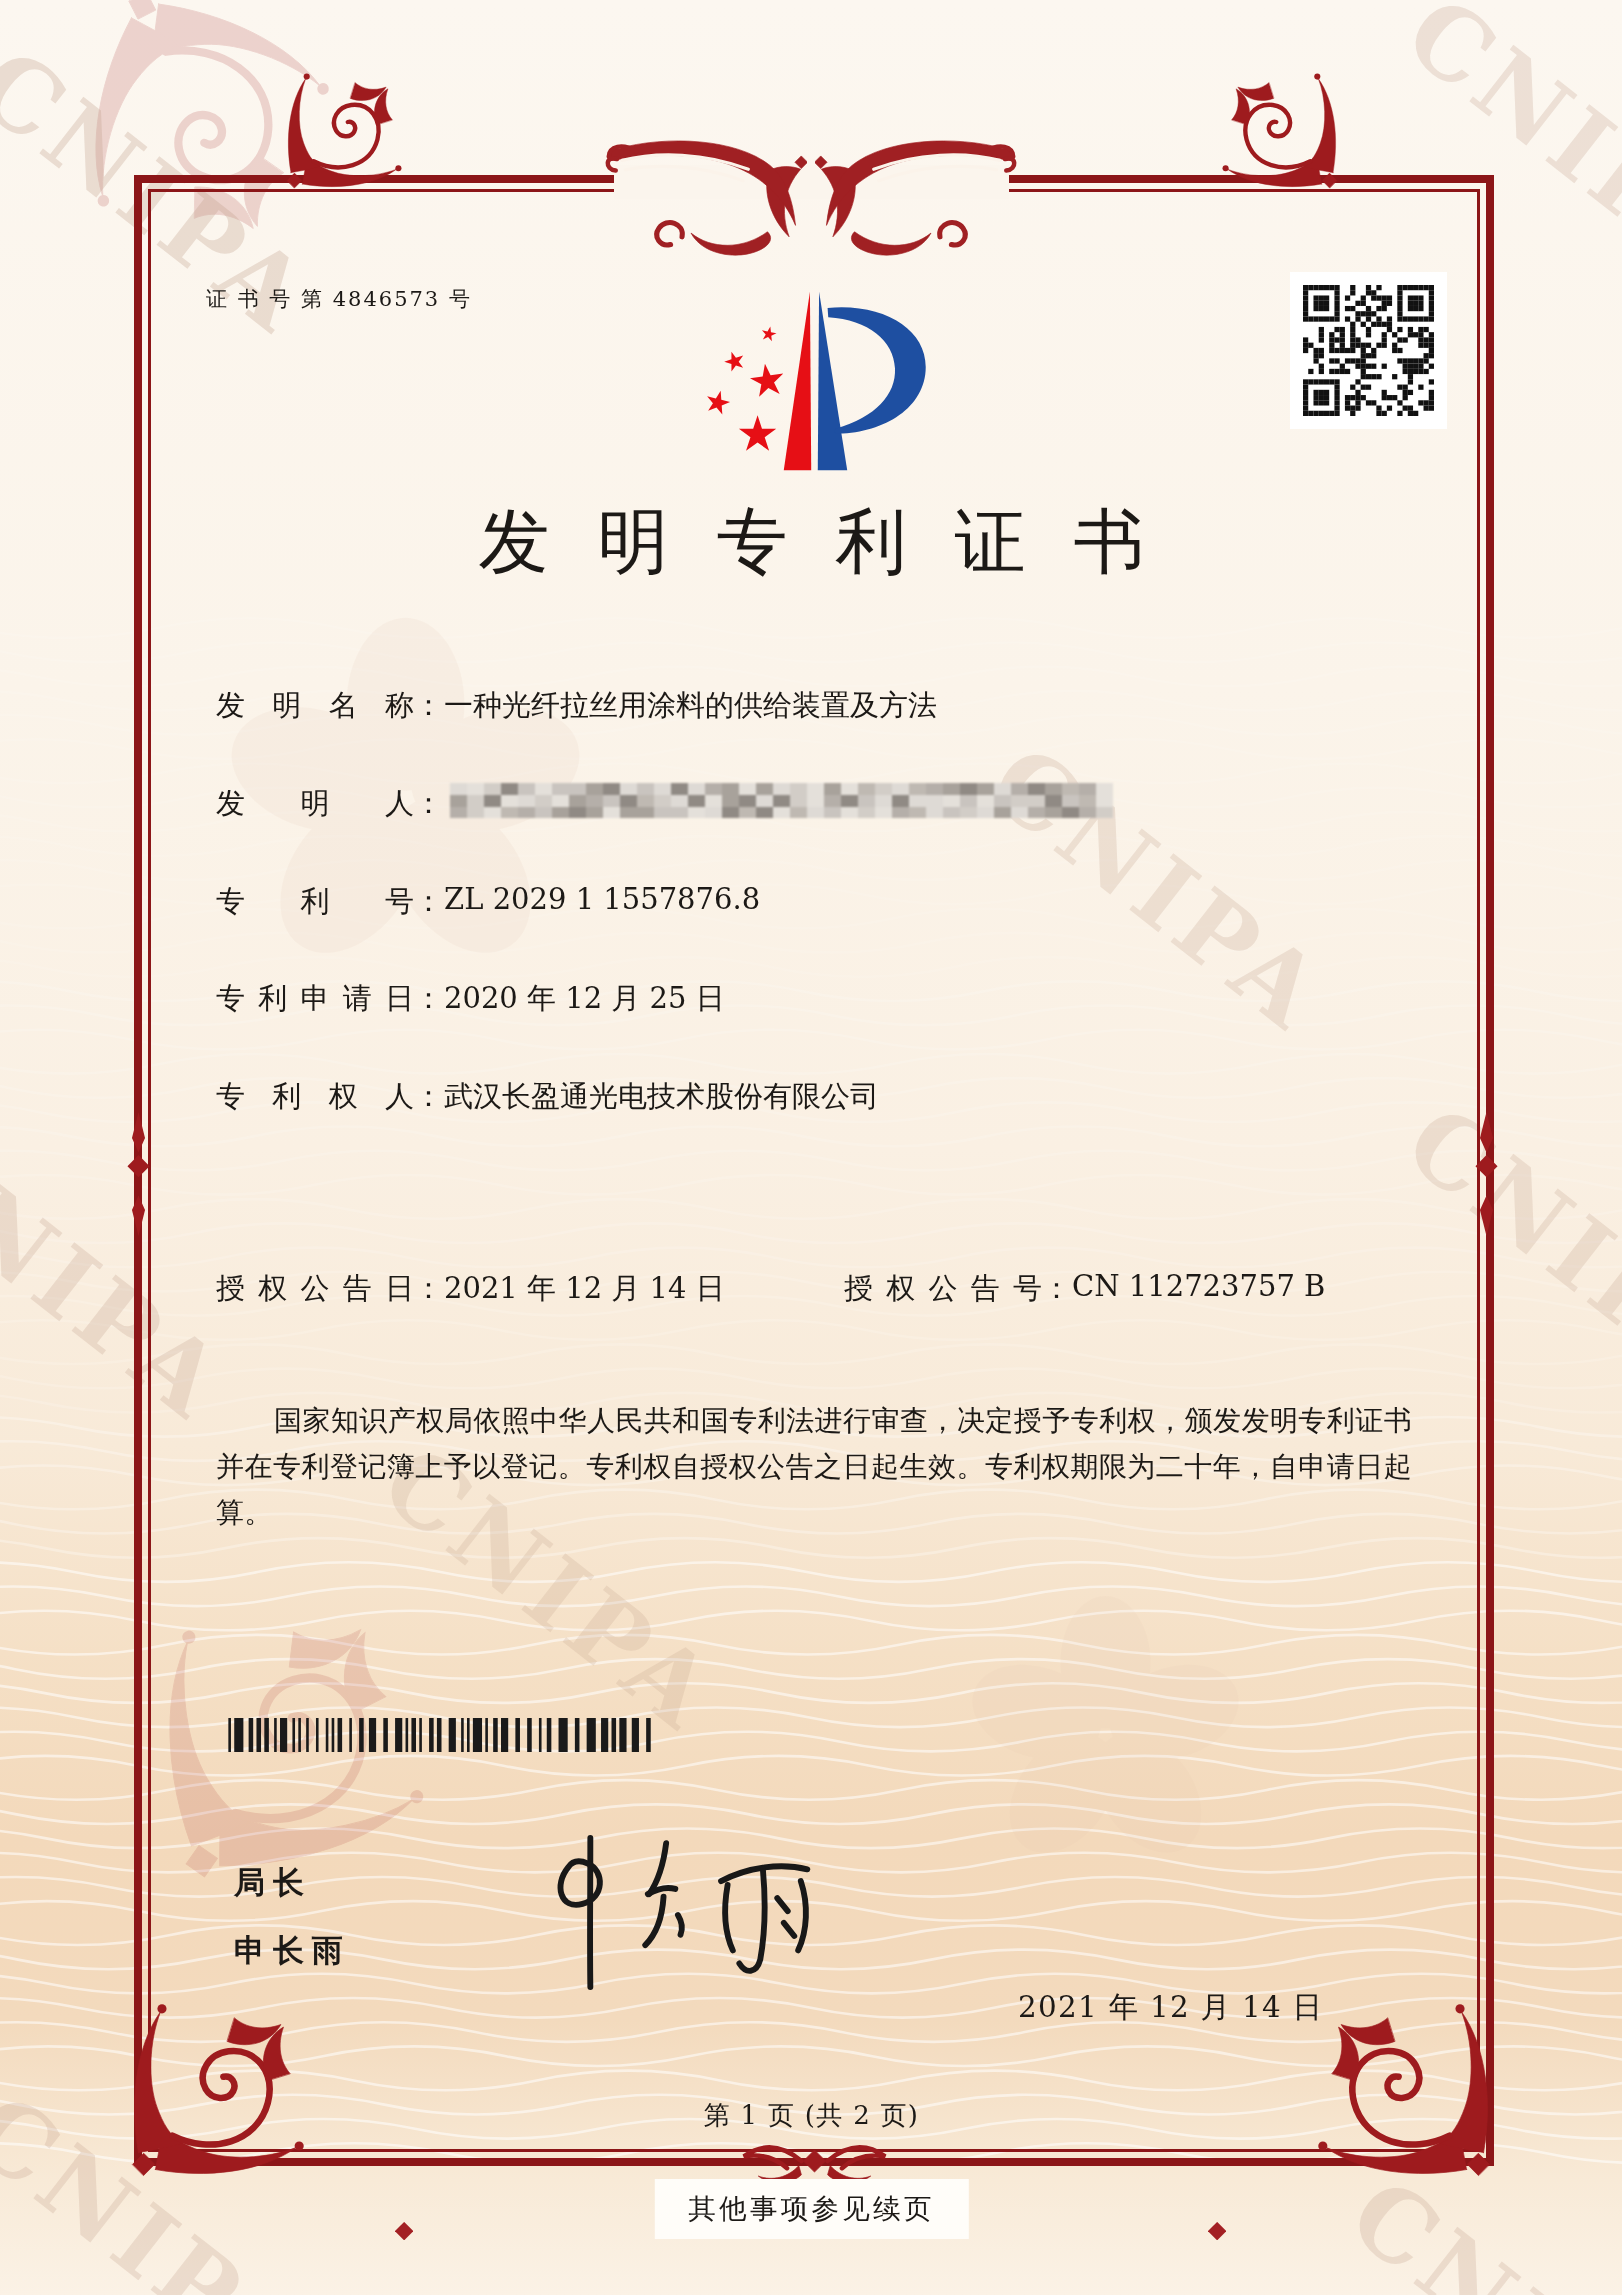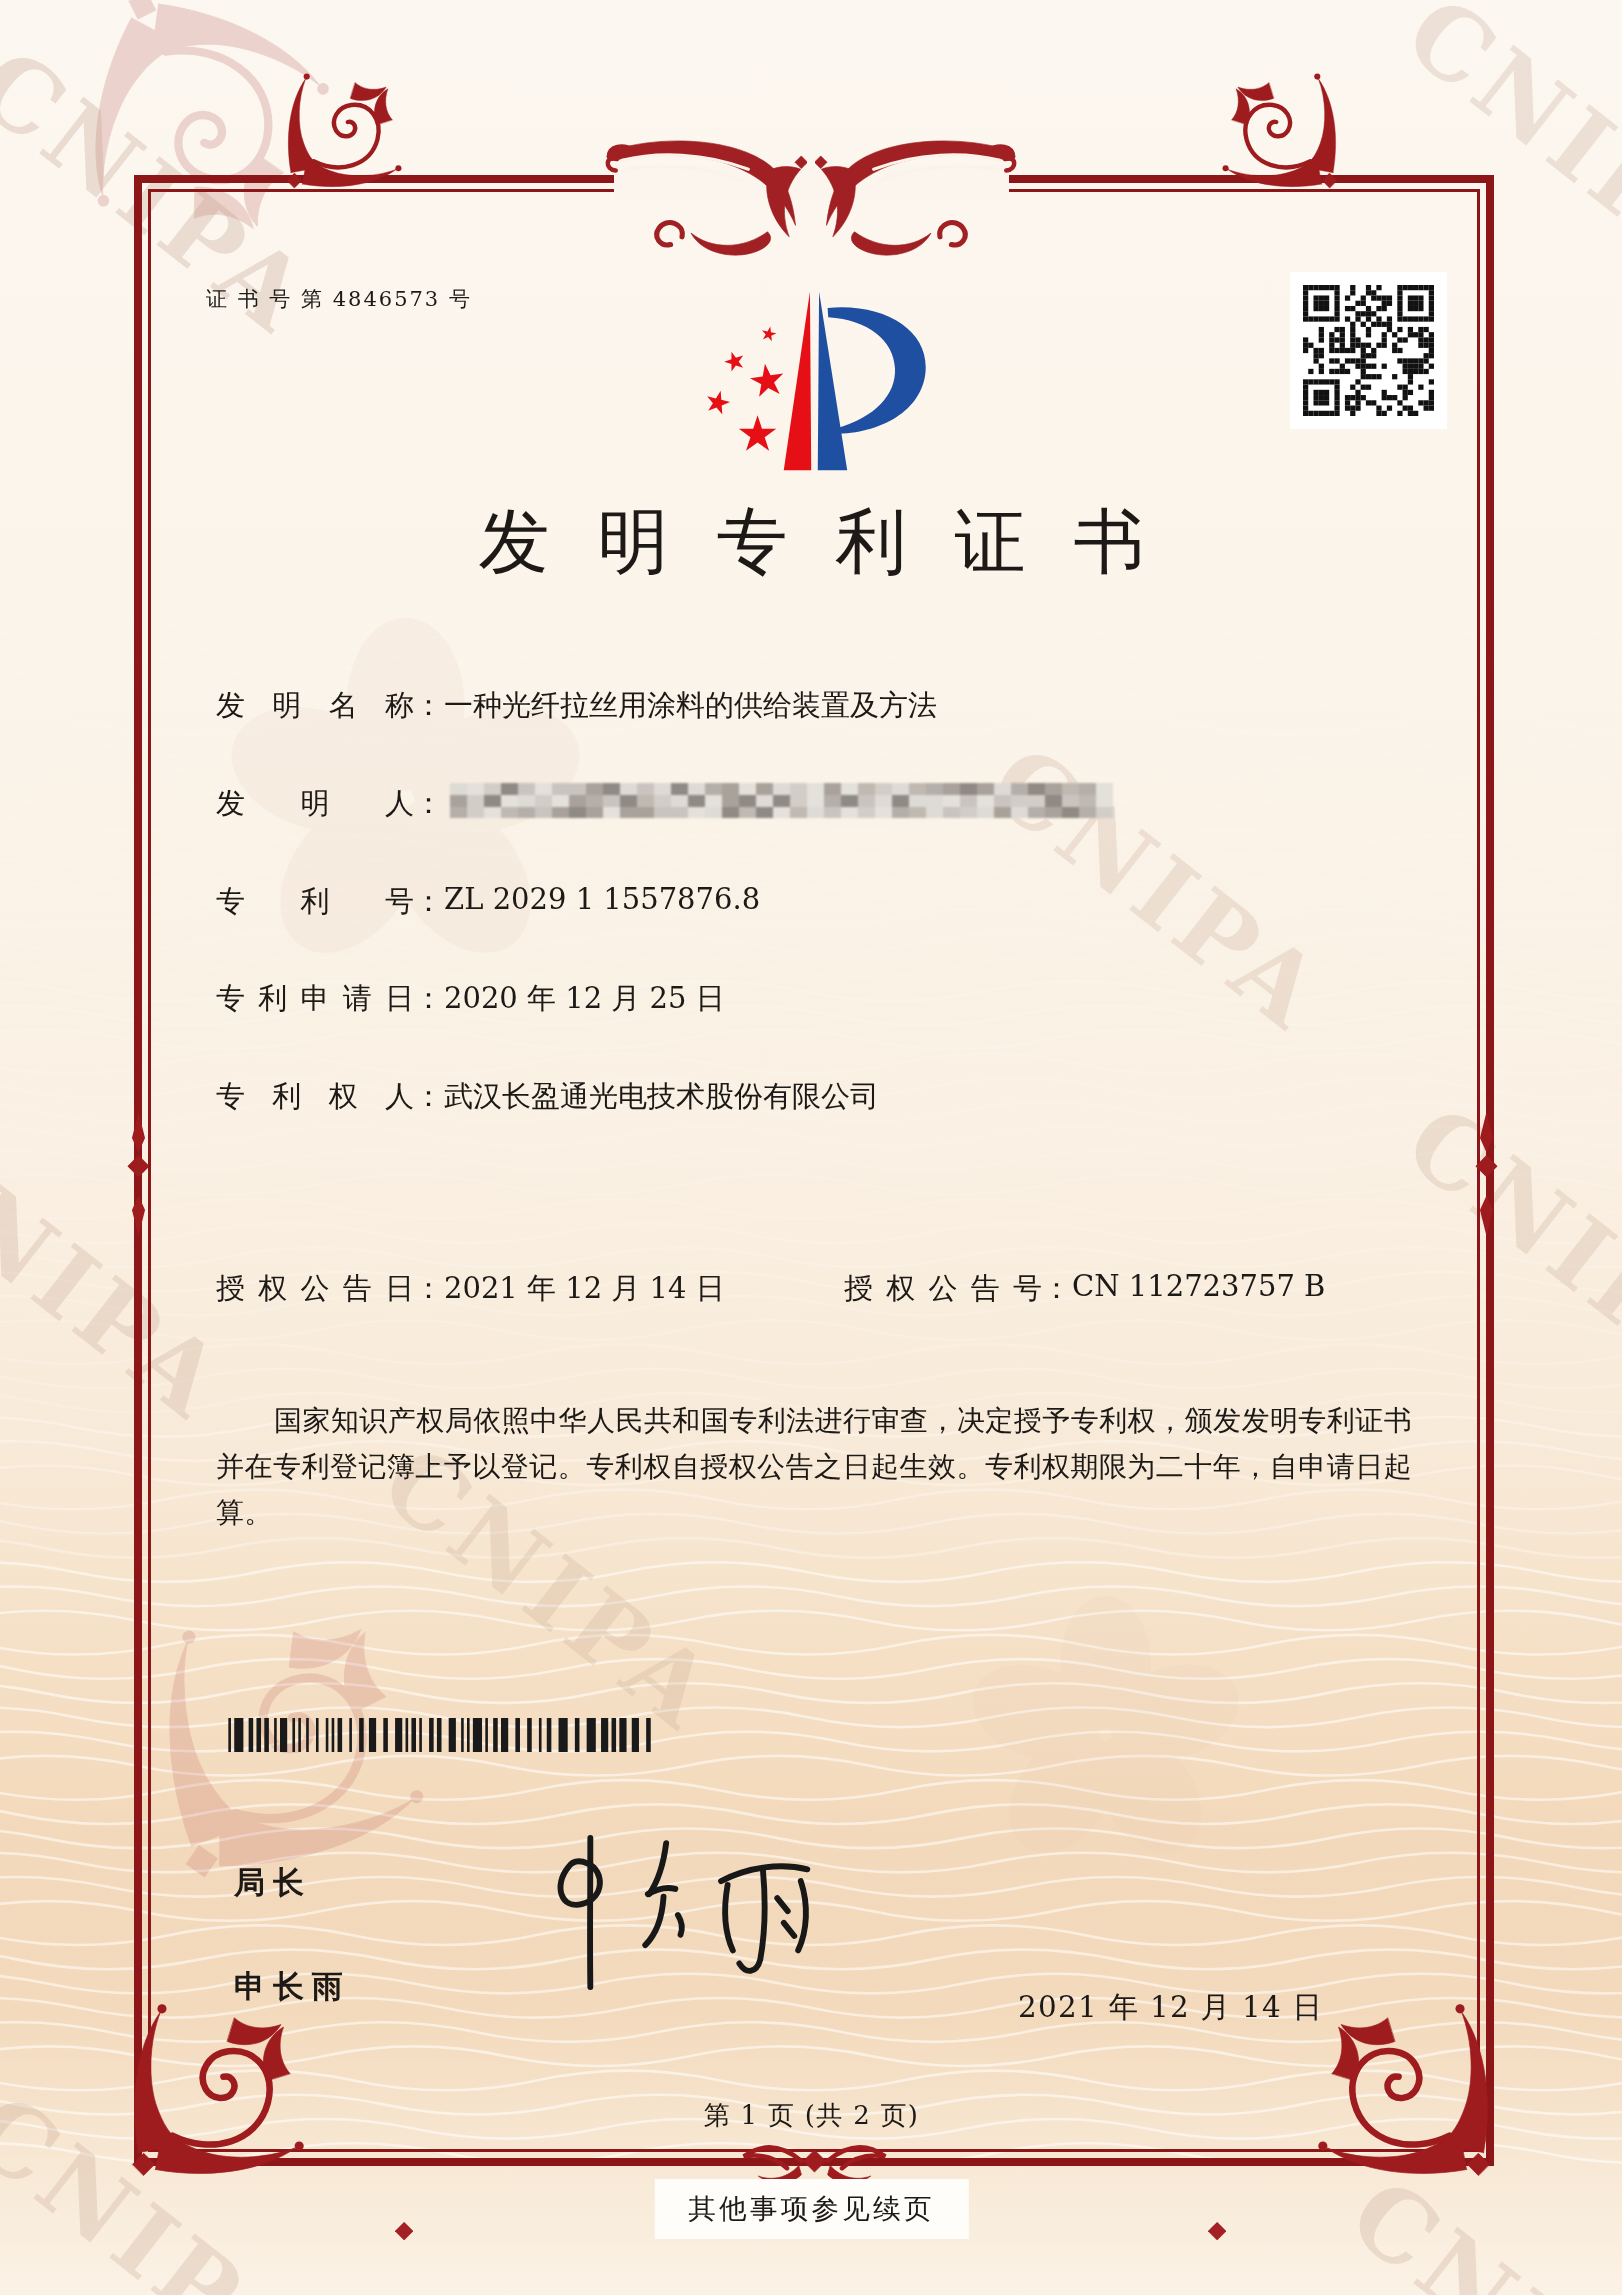--- a/index.html
+++ b/index.html
@@ -34,21 +34,21 @@
   .grant-no-group{position:absolute;left:628px;top:0;}
   .body-text{left:216px;top:1398px;width:1196px;font-size:28px;line-height:46px;
              text-align:justify;letter-spacing:0.3px;}
   .body-text p{margin:0 0 11.8px 0;text-indent:58px;}
   .mosaic{position:absolute;left:450px;top:783px;width:675px;height:35px;z-index:40;
           filter:blur(1px);overflow:hidden;line-height:0;}
   .mosaic i{display:inline-block;}
   .sig-title{left:234px;top:1862px;font-family:"DejaVu Sans","Liberation Sans",sans-serif;
      font-weight:700;font-size:31px;letter-spacing:7.9px;}
   .sig-name{left:234px;top:1930px;font-family:"DejaVu Sans","Liberation Sans",sans-serif;
-     font-weight:700;font-size:31px;letter-spacing:7.9px;margin-top:36px;}
+     font-weight:700;font-size:31px;letter-spacing:7.9px;}
   .issue-date{left:1018px;top:1988px;font-size:29.4px;letter-spacing:1.3px;}
   .page-ind{left:0;top:2098px;width:1623px;text-align:center;font-size:26px;letter-spacing:1.3px;}
   .footer-box{left:50%;top:2179px;transform:translateX(-50%);background:#fffdf9;
      padding:11.8px 34px;font-size:27.5px;letter-spacing:3.3px;white-space:nowrap;}
   .qrbox{position:absolute;left:1290px;top:272px;width:157px;height:157px;background:#fff;z-index:40;}
   .qrbox svg{position:absolute;left:13px;top:13px;}
   .barcode{position:absolute;left:228px;top:1718px;z-index:40;}
   .logo{position:absolute;left:700px;top:283px;width:229px;height:190px;z-index:40;}
   .signature{position:absolute;left:491px;top:1818px;width:366px;height:185px;z-index:41;}
 </style>

